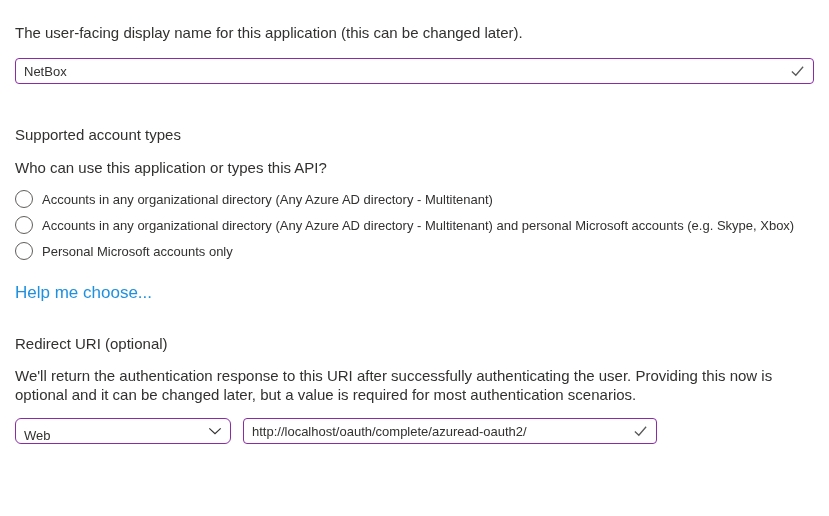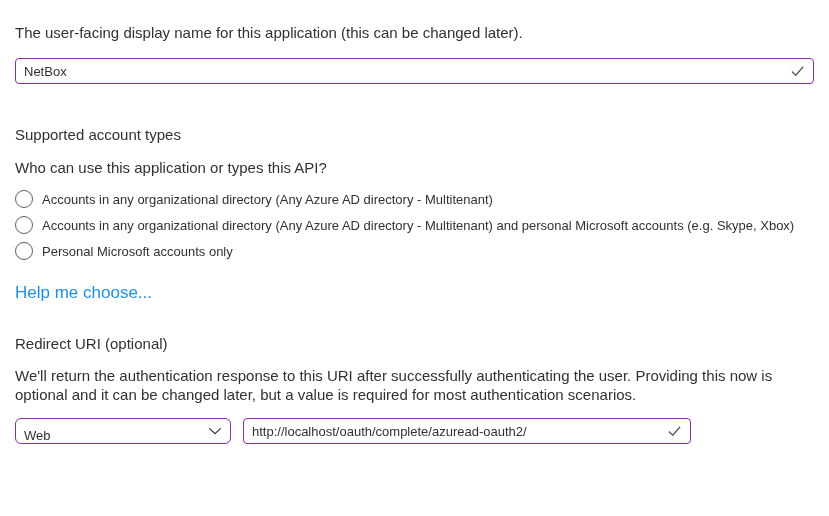--- a/index.html
+++ b/index.html
@@ -126,21 +126,21 @@
     padding-left: 8px;
     color: #323130;
   }
   .select-box .chevron {
     position: absolute;
     right: 8px;
     top: 50%;
     transform: translateY(-50%);
     display: flex;
   }
-  .uri-input-wrap { width: 448px; }
+  .uri-input-wrap { width: 414px; }
 </style>
 </head>
 <body>
 
 <div class="page">
 
   <div>
     <p class="desc">The user-facing display name for this application (this can be changed later).</p>
     <div class="input-box name-input-wrap">
       <input type="text" value="NetBox" style="">

